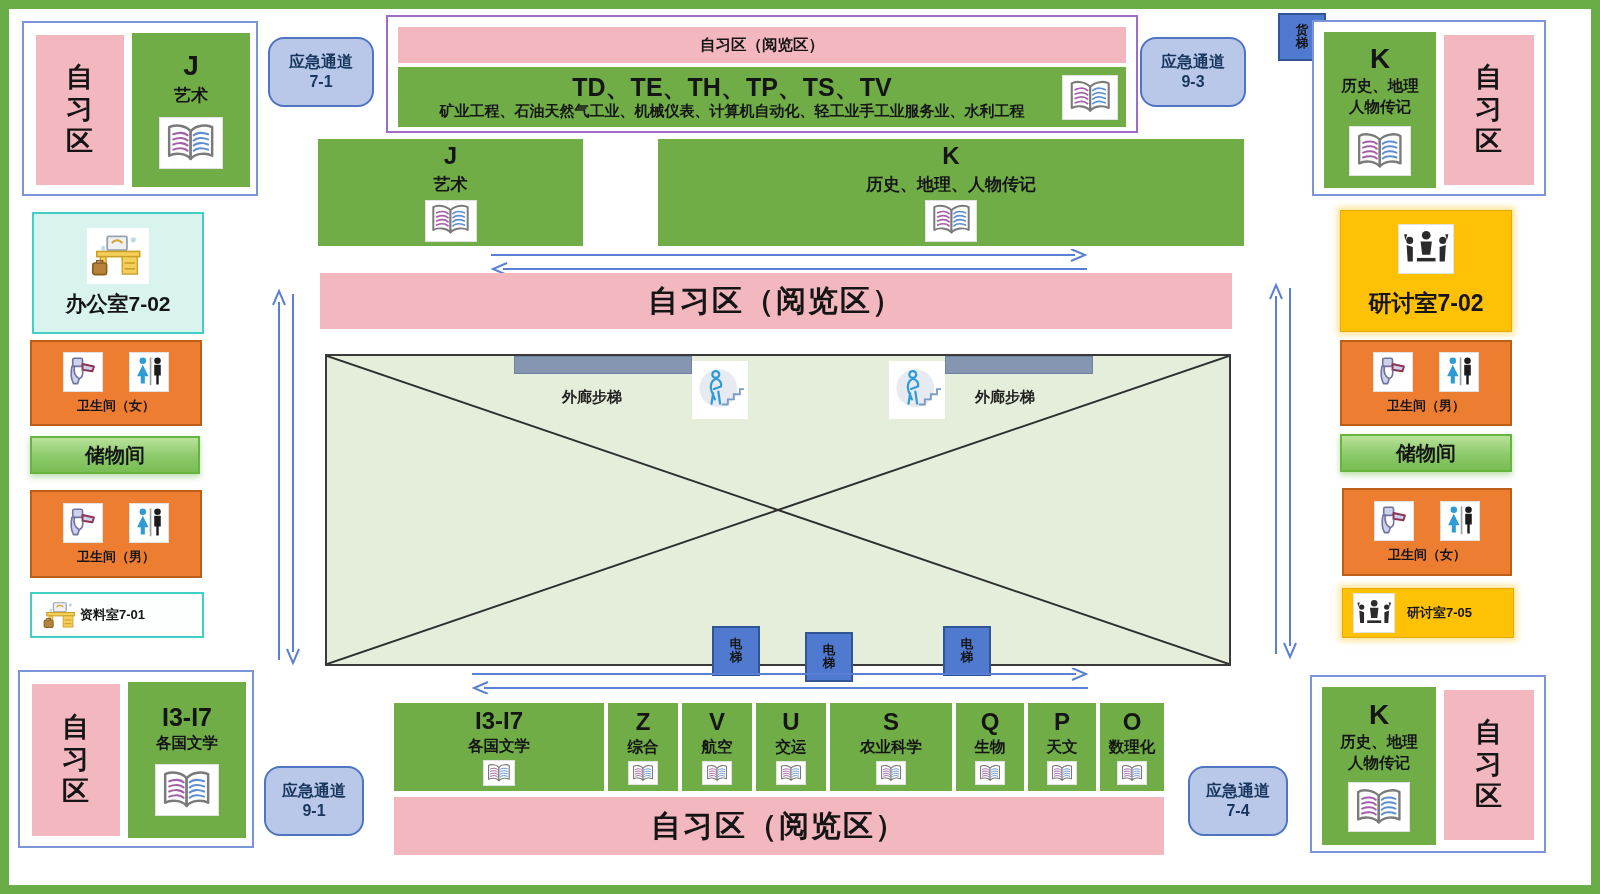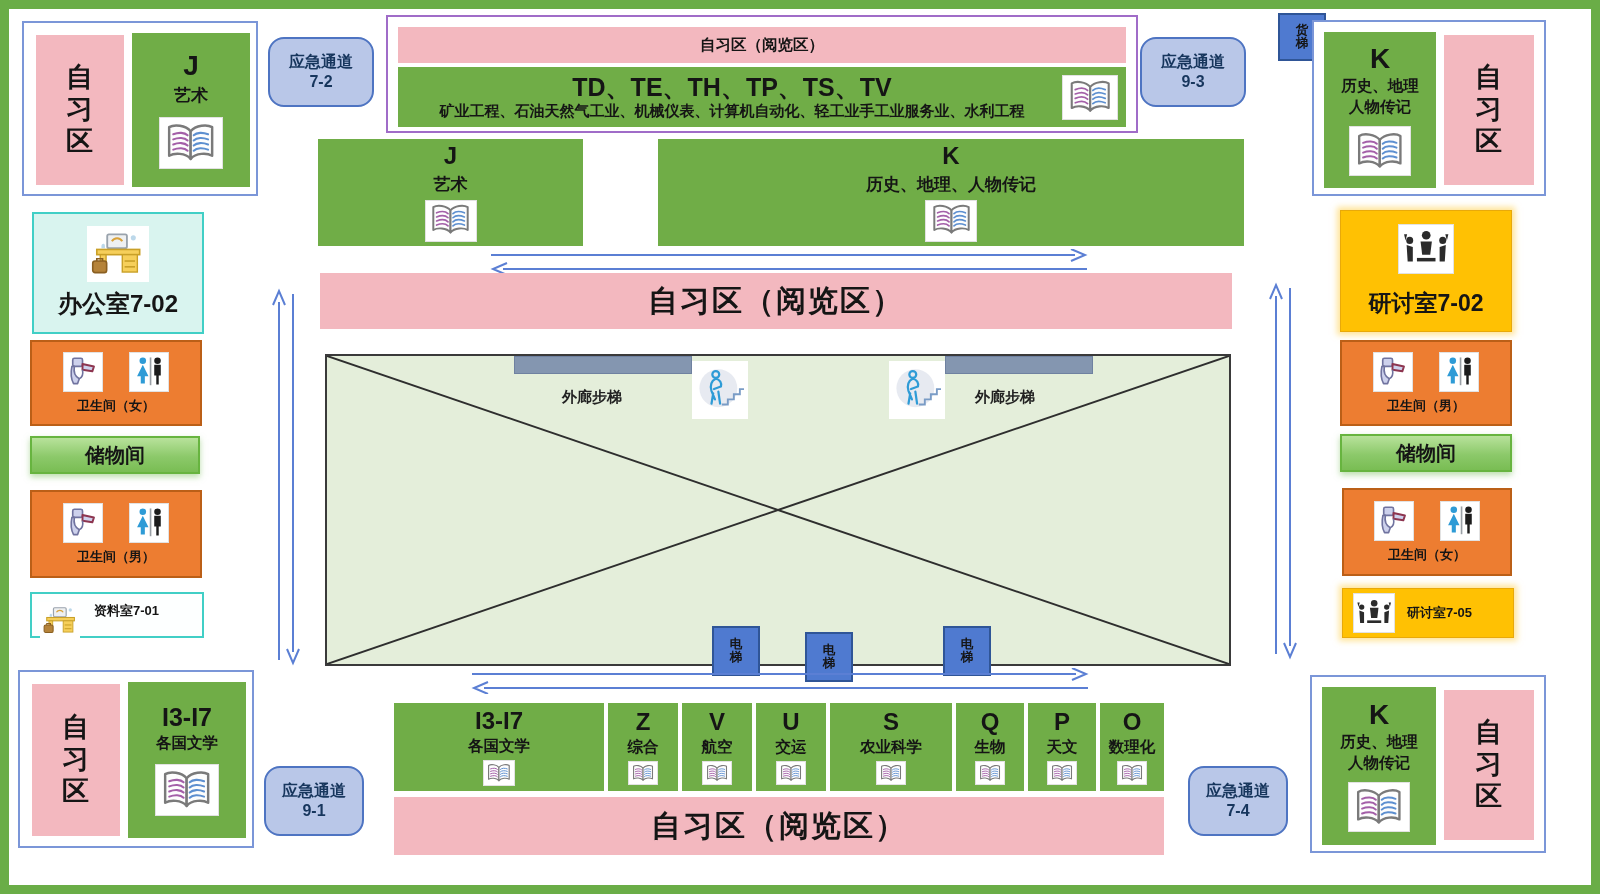--- a/index.html
+++ b/index.html
@@ -28,21 +28,21 @@
 
   
   .vtext{white-space:pre-line;font-weight:700;font-size:27px;line-height:1.18;letter-spacing:1px;}
   .vsmall{white-space:pre-line;font-weight:700;font-size:12.5px;line-height:1.08;}
   .code-lg{font-size:28px;font-weight:600;line-height:1.1;}
   .code-md{font-size:24px;font-weight:600;line-height:1.1;}
   .name-md{font-size:17px;font-weight:600;margin-top:3px;}
   .name-sm{font-size:15.5px;font-weight:600;margin-top:2px;}
   .bigbar{font-size:30px;font-weight:800;letter-spacing:2px;}
   .smallbar{font-size:15.5px;font-weight:700;}
-  .roomname{font-size:24px;font-weight:600;}
+  .roomname{font-size:21px;font-weight:600;}
   .roomname-sm{font-size:13px;font-weight:600;}
 
   
   .tile{background:#fff;border:1px solid #e2e2e2;display:flex;align-items:center;justify-content:center;}
   .tile svg{width:86%;height:86%;}
 
   .atrium{background:var(--atrium,#e4eeda);border:2px solid #3a3a3a;}
   .graybar{background:var(--gray_bar,#8496b0);border:1px solid #6f81a0;}
   .stairlabel{font-size:15px;font-weight:600;color:#222;}
   svg.lineart{display:block;}
@@ -77,21 +77,21 @@
     <path d="M28 23 C31 20 37 20 42 22"></path>
               <path d="M28 28 C31 25 37 25 42 27"></path>
   </g>
 </svg>
 </span>
     </div>
   </div>
 
   <div class="abs exit center" style="left:259px;top:28px;width:106px;height:70px;">
     <span class="pre">应急通道</span>
-    <span class="pre">7-2</span>
+    <span class="pre">7-1</span>
   </div>
 
   <div class="abs purplebox" style="left:377px;top:6px;width:752px;height:118px;">
     <div class="abs pinkfill center smallbar" style="left:10px;top:10px;width:728px;height:36px;">
       <span class="pre">自习区（阅览区）</span>
     </div>
     <div class="abs greenfill" style="left:10px;top:50px;width:728px;height:60px;">
       <div class="center" style="position:absolute;inset:0 70px 0 10px;">
         <div style="font-size:25px;font-weight:600;line-height:1.15;" class="pre">TD、TE、TH、TP、TS、TV</div>
         <div style="font-size:15px;font-weight:600;" class="pre">矿业工程、石油天然气工业、机械仪表、计算机自动化、轻工业手工业服务业、水利工程</div>
@@ -315,21 +315,21 @@
   <path d="M12 12 L5 26 L9.5 26 L9.5 35 L14.5 35 L14.5 26 L19 26 Z" fill="#2e9bd6"></path>
   <line x1="21.5" y1="3" x2="21.5" y2="37" stroke="#9aa0a6" stroke-width="2"></line>
   <circle cx="30" cy="7" r="4" fill="#1c1c1c"></circle>
   <path d="M26 12 L34 12 L34 25 L31.5 25 L31.5 36 L28.5 36 L28.5 25 L26 25 Z" fill="#1c1c1c"></path>
 </svg>
 </span>
     </div>
     <div class="roomname-sm pre" style="margin-top:5px;">卫生间（男）</div>
   </div>
 
-  <div class="abs whitetealbox" style="left:21px;top:583px;width:174px;height:46px;display:flex;gap:14px;padding:8px 8px;">
+  <div class="abs whitetealbox" style="left:21px;top:583px;width:174px;height:46px;display:flex;align-items:center;padding:16px 8px;">
     <span class="tile" style="width:40px;height:36px;border:none;">
 <svg viewBox="0 0 46 40" xmlns="http://www.w3.org/2000/svg">
   <rect x="14" y="3" width="17" height="12" rx="1.5" fill="#eef0f2" stroke="#9aa3ad" stroke-width="1.6"></rect>
   <path d="M18 9 C20 5.5 25 5.5 27 9" stroke="#d9a23a" stroke-width="1.6" fill="none"></path>
   <circle cx="36.5" cy="6" r="2.2" fill="#bcd8ea"></circle>
   <path d="M9 13 c0 -2 3 -3 3 0 v2 h-3 z" fill="#bcd8ea"></path>
   <rect x="5" y="16" width="37" height="4.5" fill="#f6cf5a" stroke="#c9a028" stroke-width="1.4"></rect>
   <rect x="8" y="20.5" width="5" height="15" fill="#f6cf5a" stroke="#c9a028" stroke-width="1.2"></rect>
   <rect x="27" y="20.5" width="13" height="15" fill="#f6cf5a" stroke="#c9a028" stroke-width="1.2"></rect>
   <line x1="29" y1="26" x2="38" y2="26" stroke="#c9a028" stroke-width="1.4"></line>

